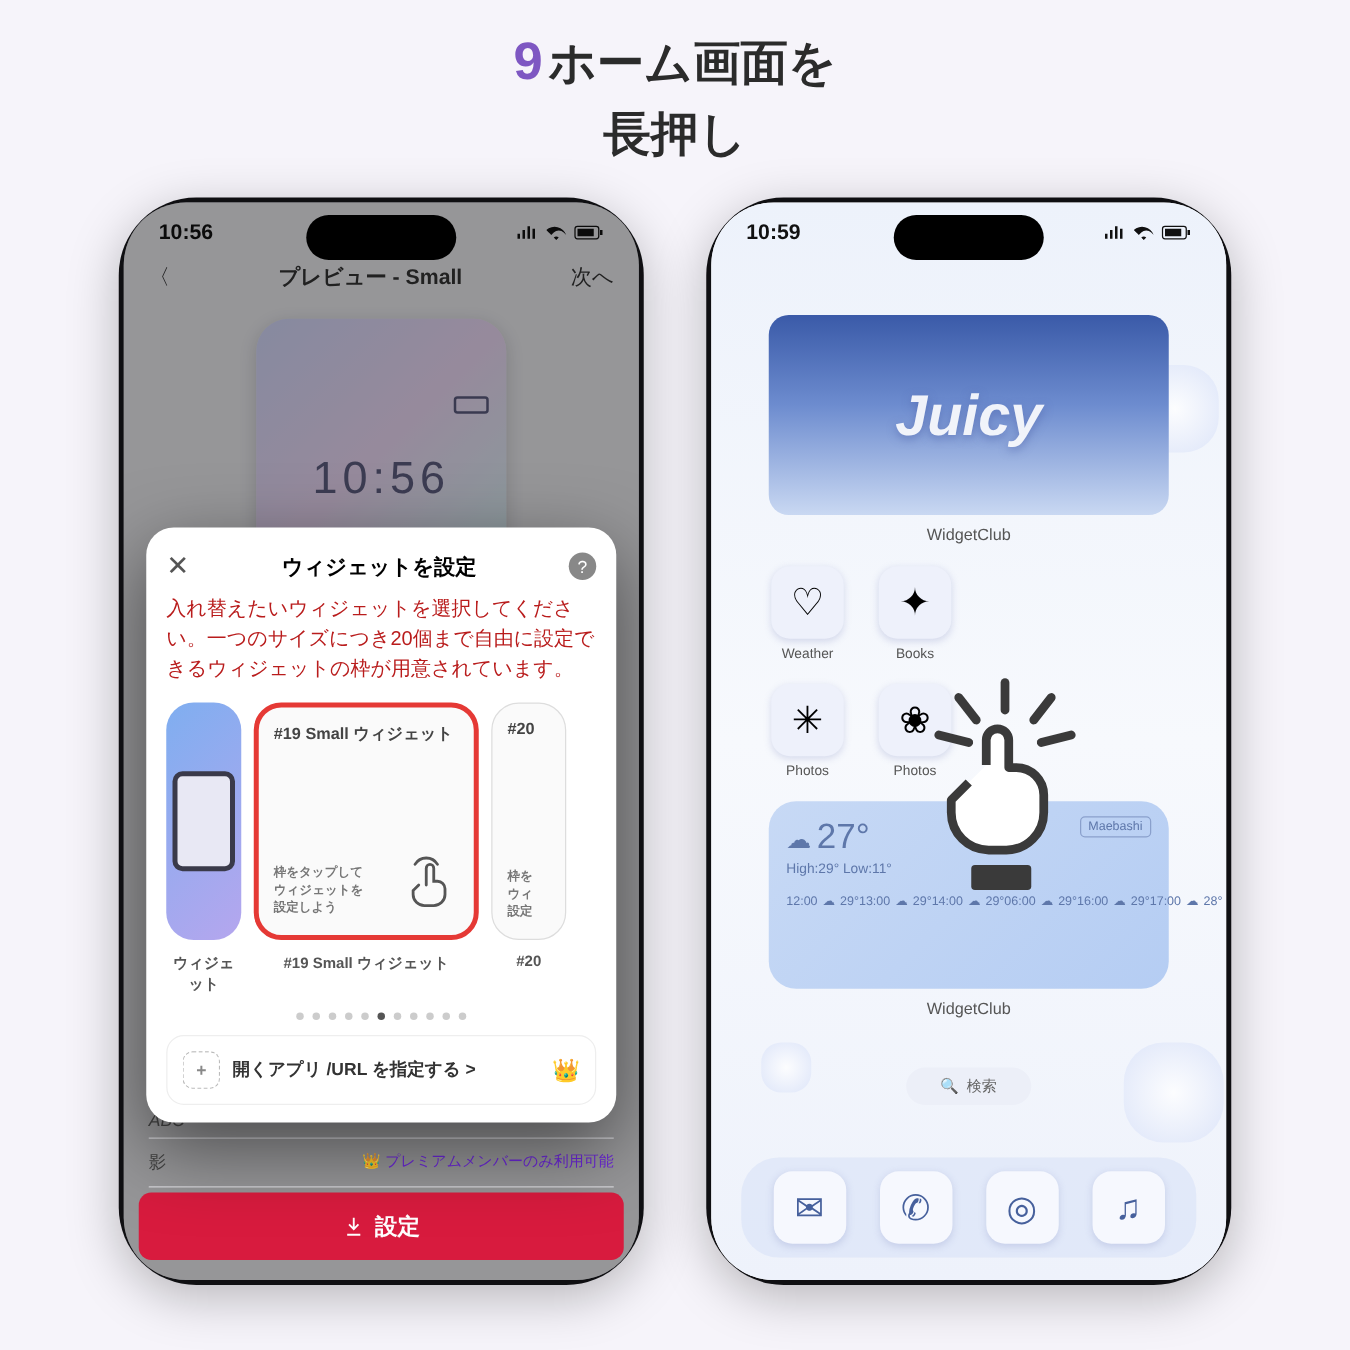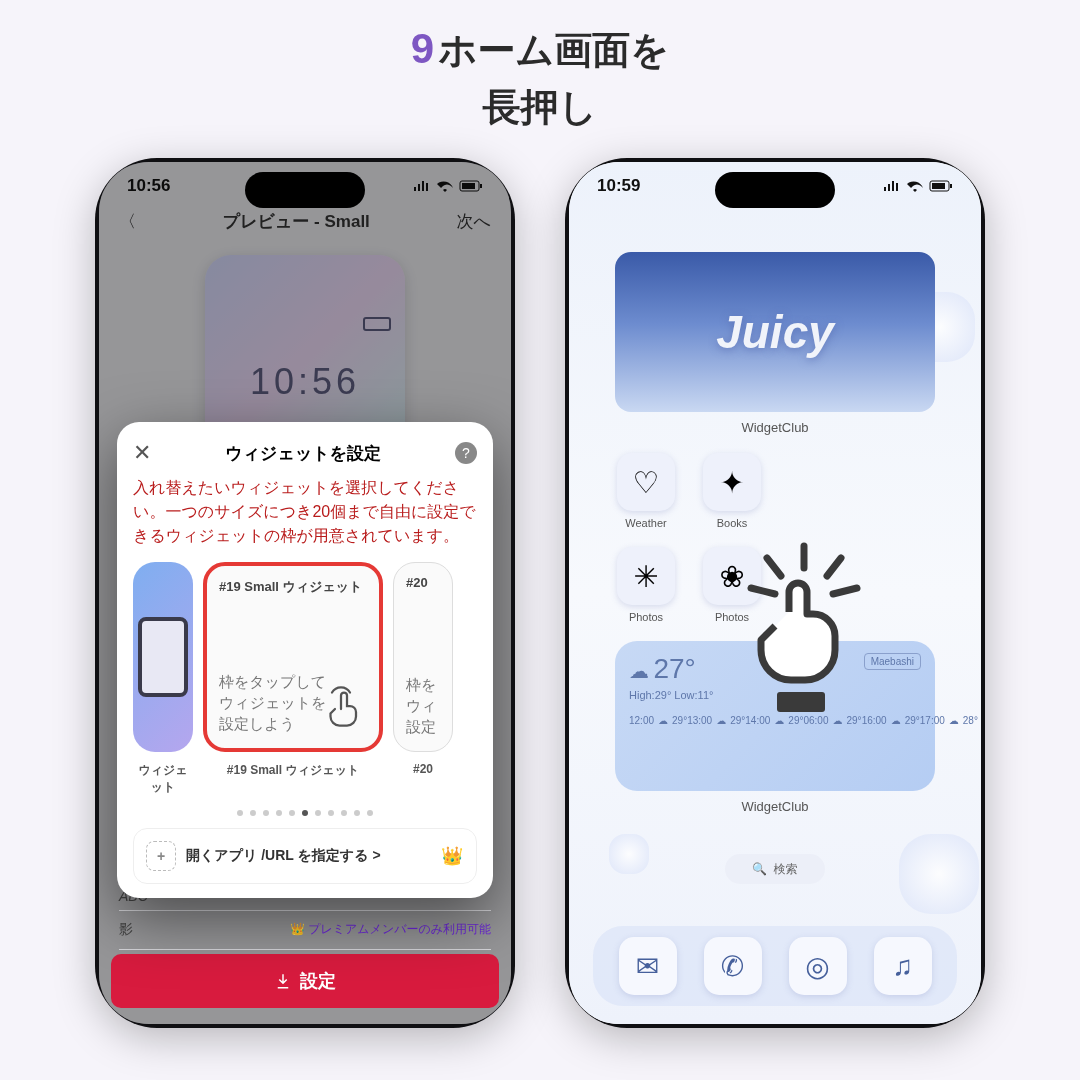--- a/index.html
+++ b/index.html
@@ -67,21 +67,21 @@
     .modal-desc{font-size:16px;color:#b91c1c;line-height:1.5;margin-bottom:14px;}
     .slot-row{display:flex;gap:10px;align-items:flex-start;}
     .slot{flex:0 0 180px;}
     .slot-side{flex:0 0 60px;}
     .slot-card{
       width:100%;height:190px;border:1px solid #ddd;border-radius:22px;
       padding:12px;position:relative;background:#fafafa;
     }
     .slot-card.highlight{border:4px solid #e53935;}
     .slot-label{position:absolute;top:12px;left:12px;right:12px;font-size:13px;color:#444;font-weight:600;}
-    .slot-hint{position:absolute;bottom:14px;left:12px;font-size:15px;color:#777;line-height:1.4;}
+    .slot-hint{position:absolute;bottom:14px;left:12px;font-size:10px;color:#777;line-height:1.4;font-weight:bold;}
     .slot-caption{font-size:12px;color:#555;text-align:center;margin-top:10px;font-weight:600;}
     .left-thumb{width:100%;height:190px;border-radius:22px;background:linear-gradient(135deg,#7faef0,#b5a6ee);display:flex;align-items:center;justify-content:center;}
     .left-thumb-inner{width:50px;height:80px;background:#e8e8f4;border-radius:8px;border:4px solid #3a3a4a;}
     .tap-icon{position:absolute;right:14px;bottom:14px;}
     .slot-pager{display:flex;gap:7px;justify-content:center;margin:14px 0 12px;}
     .pdot{width:6px;height:6px;border-radius:3px;background:#ccc;}
     .pdot.on{background:#555;}
     .open-app{
       display:flex;align-items:center;gap:12px;border:1px solid #eee;border-radius:14px;
       padding:12px;font-size:14px;color:#333;font-weight:600;justify-content:space-between;

